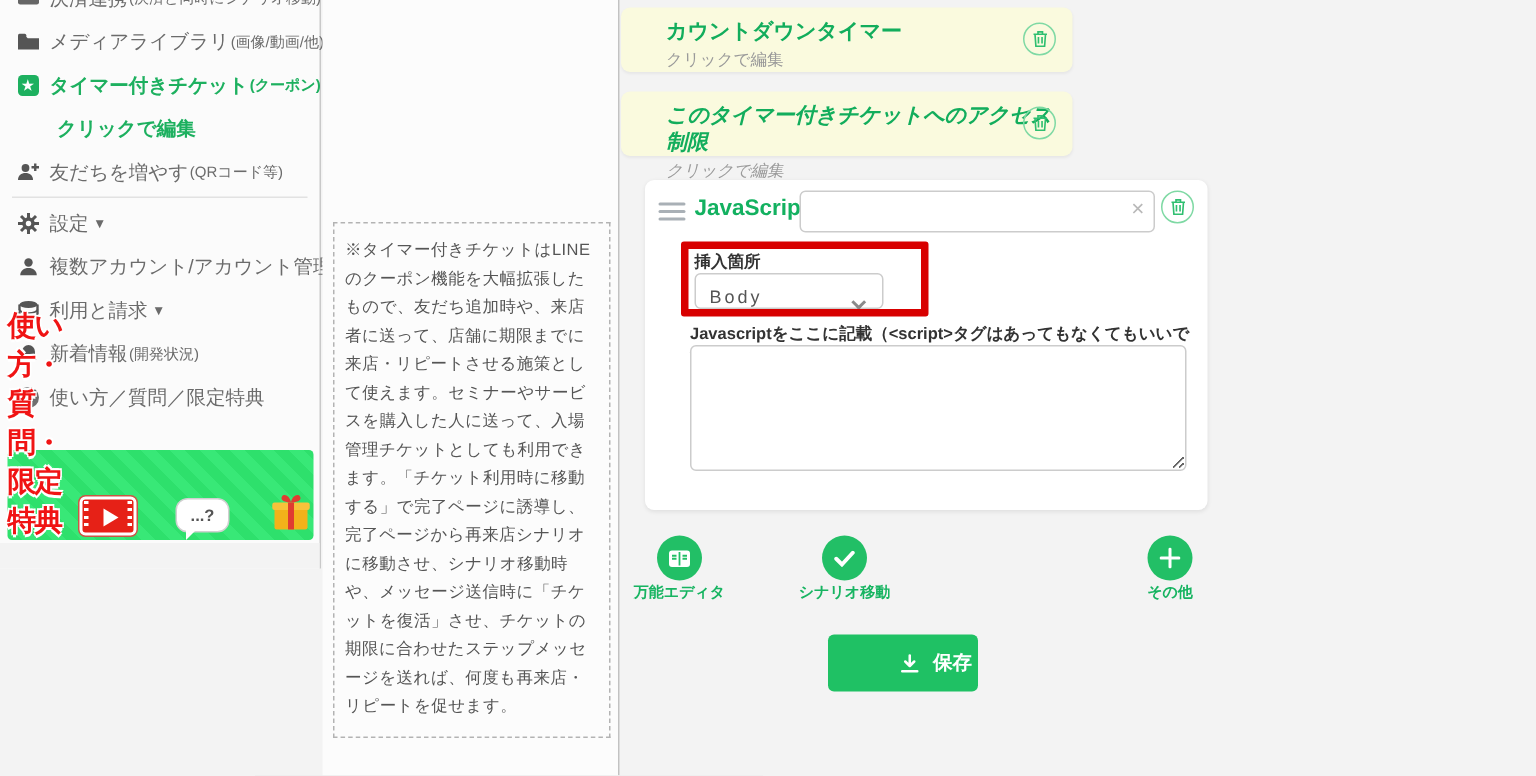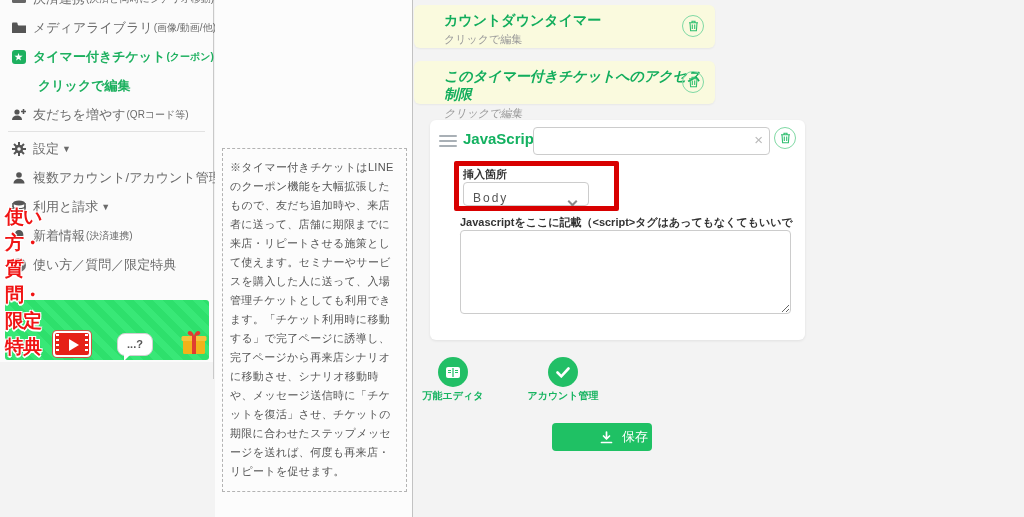--- a/index.html
+++ b/index.html
@@ -86,22 +86,22 @@
 
   .code-label { position:absolute; left:30px; top:95px; font-size:11px; font-weight:bold; color:#333; }
   .code-area { position:absolute; left:30px; top:110px; width:331px; height:84px;
                border:1px solid #ccc; border-radius:4px; resize:both; font-family:"Liberation Mono",monospace; font-size:12px; padding:4px; }
 
   .tb-item { position:absolute; width:80px; text-align:center; cursor:pointer; }
   .tb-circle { width:30px; height:30px; border-radius:50%; background:#22bf66; margin:0 auto;
                display:flex; align-items:center; justify-content:center; }
   .tb-label { font-size:10px; font-weight:bold; color:#17b461; margin-top:3px; line-height:12px; }
 
-  .save-btn { position:absolute; left:138px; top:423px; width:100px; height:28px; background:#1fc164;
-              border:none; border-radius:4px; color:#fff; font-size:13px; font-weight:normal;
+  .save-btn { position:absolute; left:138px; top:423px; width:100px; height:38px; background:#1fc164;
+              border:none; border-radius:4px; color:#fff; font-size:13px; font-weight:bold;
               display:flex; align-items:center; justify-content:center; gap:9px; cursor:pointer;padding-left:44px; }
 </style>
 </head>
 <body>
 
 <div id="app">
 
   <div class="sidebar">
     <div class="sidebar-fill"></div>
     <div class="menu">
@@ -197,21 +197,21 @@
       </div>
 
       <div class="s-item dim">
         <span class="s-ico">
           <svg width="14" height="14">
               <path d="M7 1a4.3 4.3 0 0 1 4.3 4.3V9l1.2 2H1.5l1.2-2V5.3A4.3 4.3 0 0 1 7 1z" fill="#555"></path>
               <circle cx="7" cy="12.6" r="1.4" fill="#555"></circle>
             </svg>
         </span>
         <span class="lbl">新着情報</span>
-          <span class="sub">(決済連携)</span>
+          <span class="sub">(開発状況)</span>
       </div>
 
       <div class="s-item dim">
         <span class="s-ico">
             <span class="qmark">?</span>
           </span>
         <span class="lbl">使い方／質問／限定特典</span>
       </div>
     </div>
 
@@ -298,23 +298,31 @@
       <div class="tb-label">万能エディタ</div>
     </div>
 
 
     <div class="tb-item" style="left:109px; top:357px;">
       <div class="tb-circle">
         <svg width="14" height="11">
             <path d="M1.5 5.5l3.8 3.8L12.5 1.5" fill="none" stroke="#fff" stroke-width="2.6" stroke-linecap="round"></path>
           </svg>
       </div>
-      <div class="tb-label">アカウント管理</div>
-    </div>
-
+      <div class="tb-label">シナリオ移動</div>
+    </div>
+
+    <div class="tb-item" style="left:326px; top:357px;">
+      <div class="tb-circle">
+        <svg width="14" height="14">
+            <path d="M7 1v12M1 7h12" stroke="#fff" stroke-width="2" stroke-linecap="round"></path>
+          </svg>
+      </div>
+      <div class="tb-label">その他</div>
+    </div>
 
     <button class="save-btn">
       <svg width="13" height="13">
           <path d="M6.5 1v6.5M3.5 5l3 3 3-3M1.5 11.5h10" fill="none" stroke="#fff" stroke-width="1.7" stroke-linecap="round" stroke-linejoin="round"></path>
         </svg>
       <span>保存</span>
     </button>
   </div>
 </div>
 

